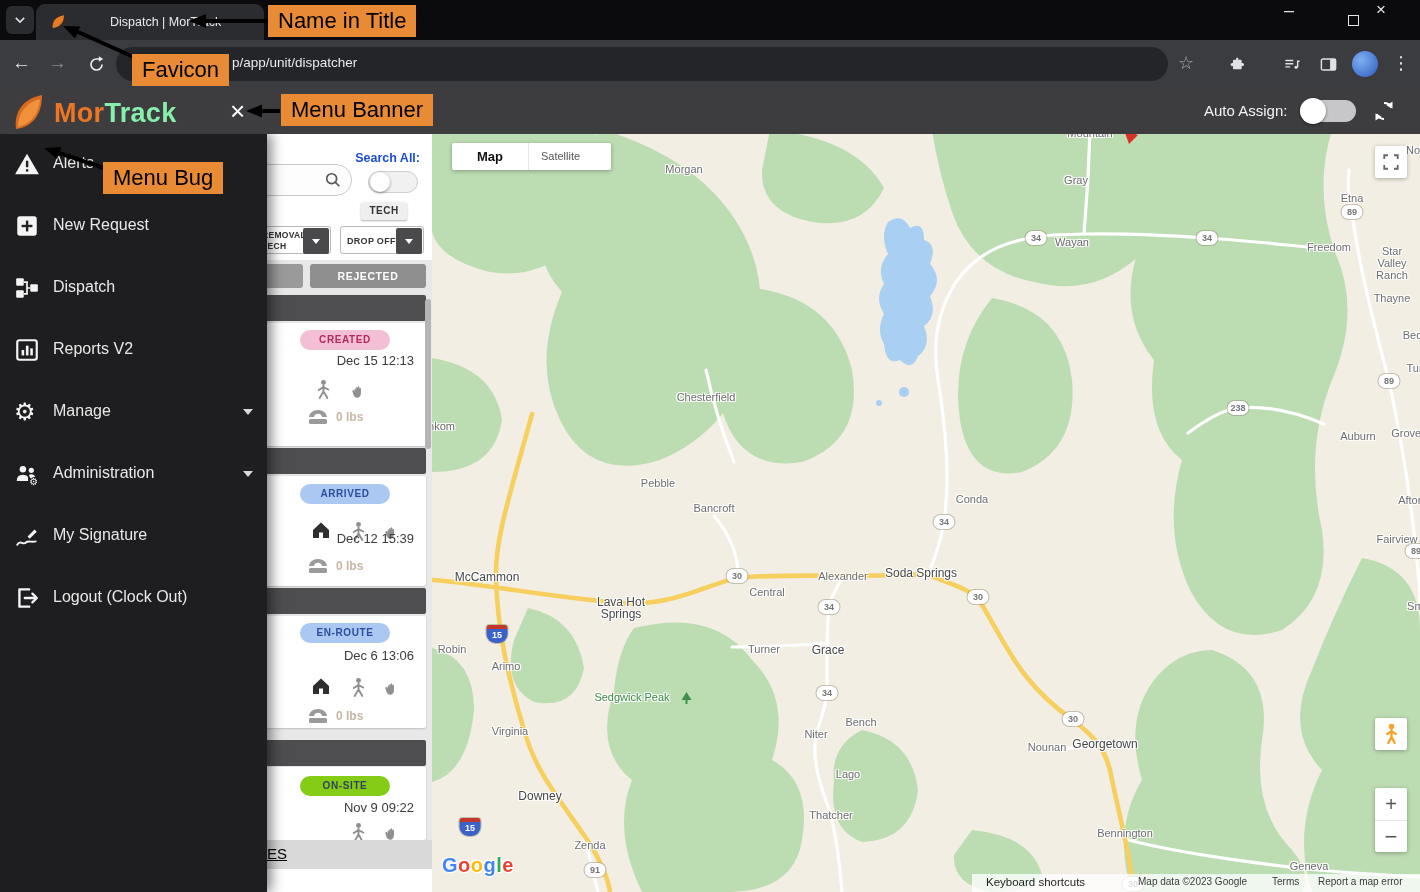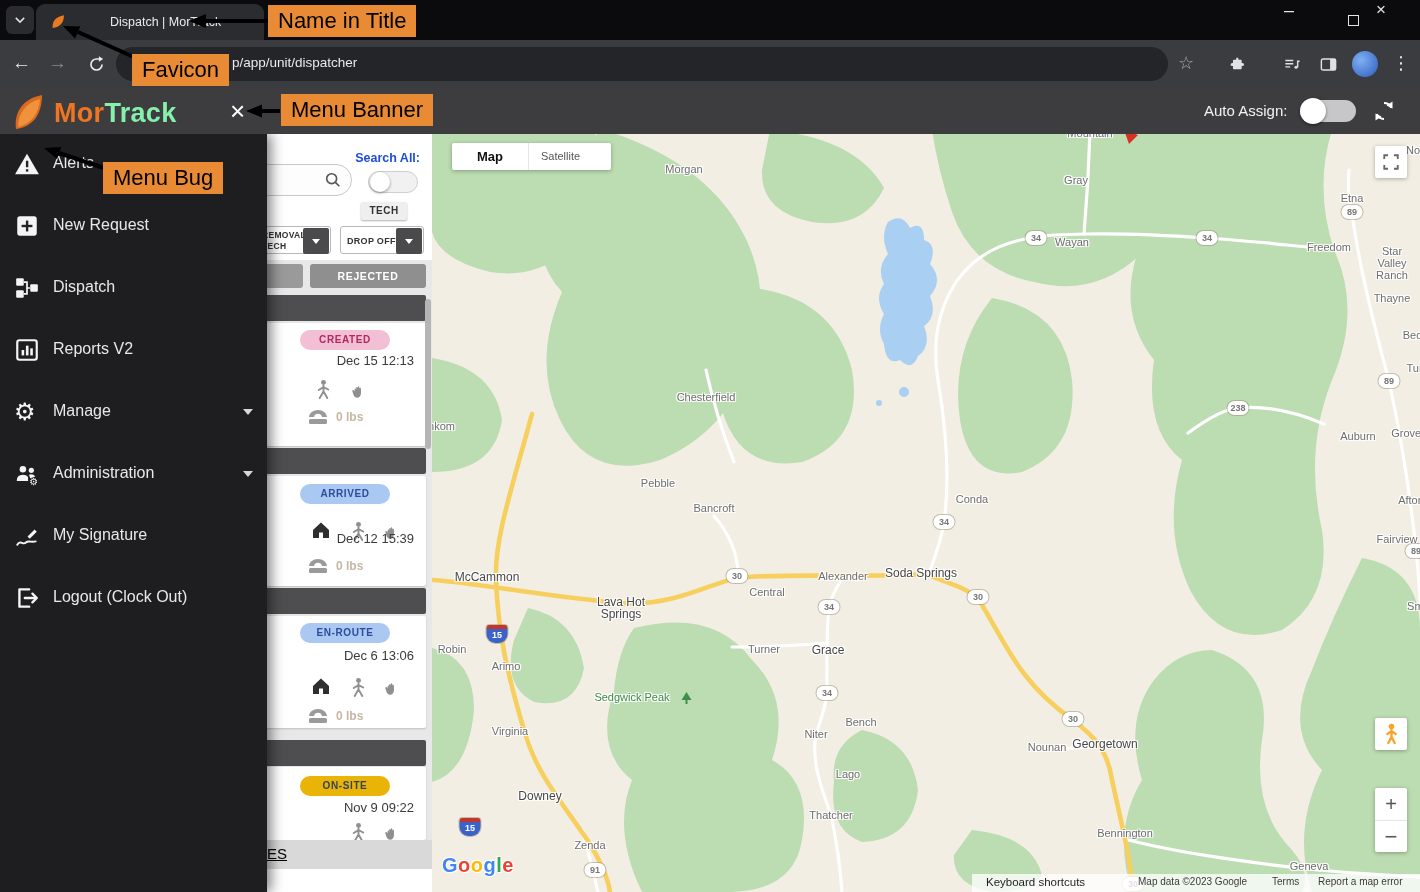--- a/index.html
+++ b/index.html
@@ -26,21 +26,21 @@
   .mitem .mlabel{position:absolute;left:53px;top:6px;font-size:16px;color:#e8e8e8;white-space:nowrap}
   .caret{position:absolute;right:14px;top:13px;width:0;height:0;border-left:5px solid transparent;border-right:5px solid transparent;border-top:6px solid #d8d8d8}
   .glyph{display:inline-block}
   
   #panel{position:absolute;left:0;top:134px;width:432px;height:758px;background:#e8e8e8;z-index:10;overflow:hidden}
   .groupbar{position:absolute;left:3px;width:423px;height:26px;background:#4e4e50;border-radius:2px}
   .card{position:absolute;left:3px;width:423px;background:#fff;border-radius:2px;box-shadow:0 1px 2px rgba(0,0,0,.18);overflow:hidden}
   .badge{position:absolute;left:297px;width:90px;height:20px;border-radius:10px;font-size:10px;font-weight:bold;letter-spacing:.6px;text-align:center;line-height:20px}
   .badge.pink{background:#f3bfd4;color:#b02a63}
   .badge.blue{background:#abc8f2;color:#2b4d9b}
-  .badge.slate{background:#eab308;color:#31445c}
+  .badge.slate{background:#84cc16;color:#31445c}
   .card-date{position:absolute;right:12px;font-size:13px;color:#3a3a3a;white-space:nowrap}
   .cicon{position:absolute}
   .card-weight{position:absolute;font-size:12px;font-weight:bold;color:#c6b7a4}
   .chipcaret{position:absolute;right:1px;top:1px;width:26px;height:26px;background:#4a4a4c;border-radius:2px;display:flex;align-items:center;justify-content:center;cursor:pointer}
   .chipcaret i{width:0;height:0;border-left:4px solid transparent;border-right:4px solid transparent;border-top:5px solid #fff}
   
   #map{position:absolute;left:432px;top:130px;width:988px;height:762px;z-index:5;overflow:hidden;background:#f2eee3}
   .maplabel{position:absolute;transform:translate(-50%,-50%);font-size:11px;color:#6e6e6e;white-space:pre-line;text-align:center;line-height:12px;pointer-events:none;
     text-shadow:1px 1px 0 #fff,-1px -1px 0 #fff,1px -1px 0 #fff,-1px 1px 0 #fff,0 0 3px #fff}
   .maplabel.city{color:#474747;font-size:12px}

